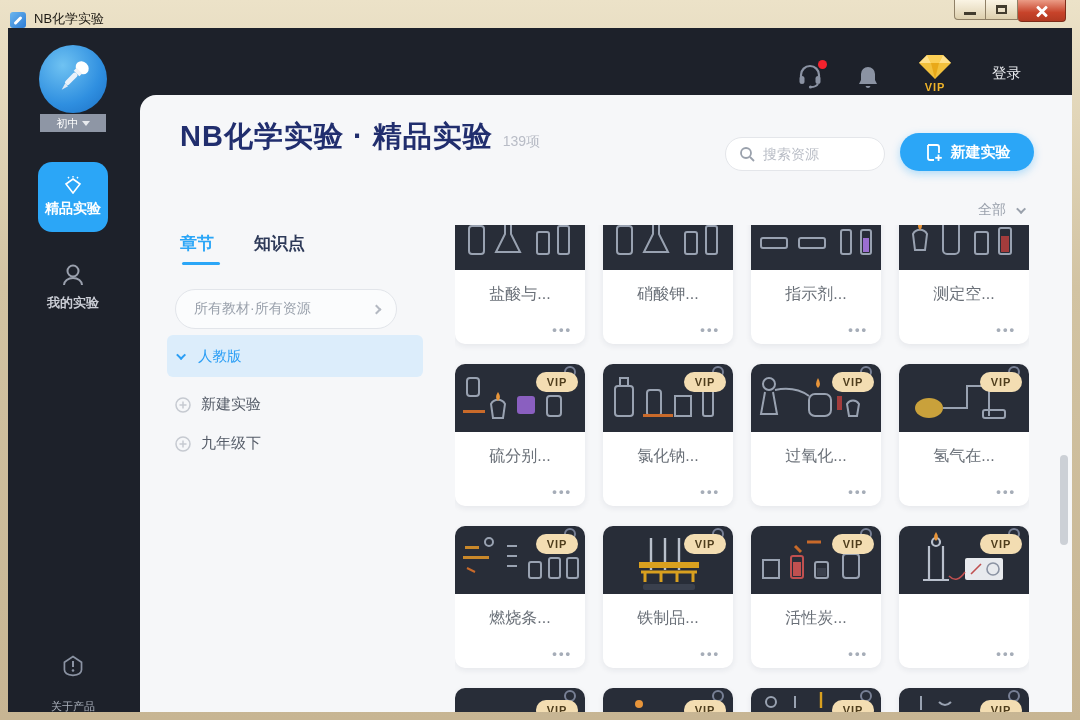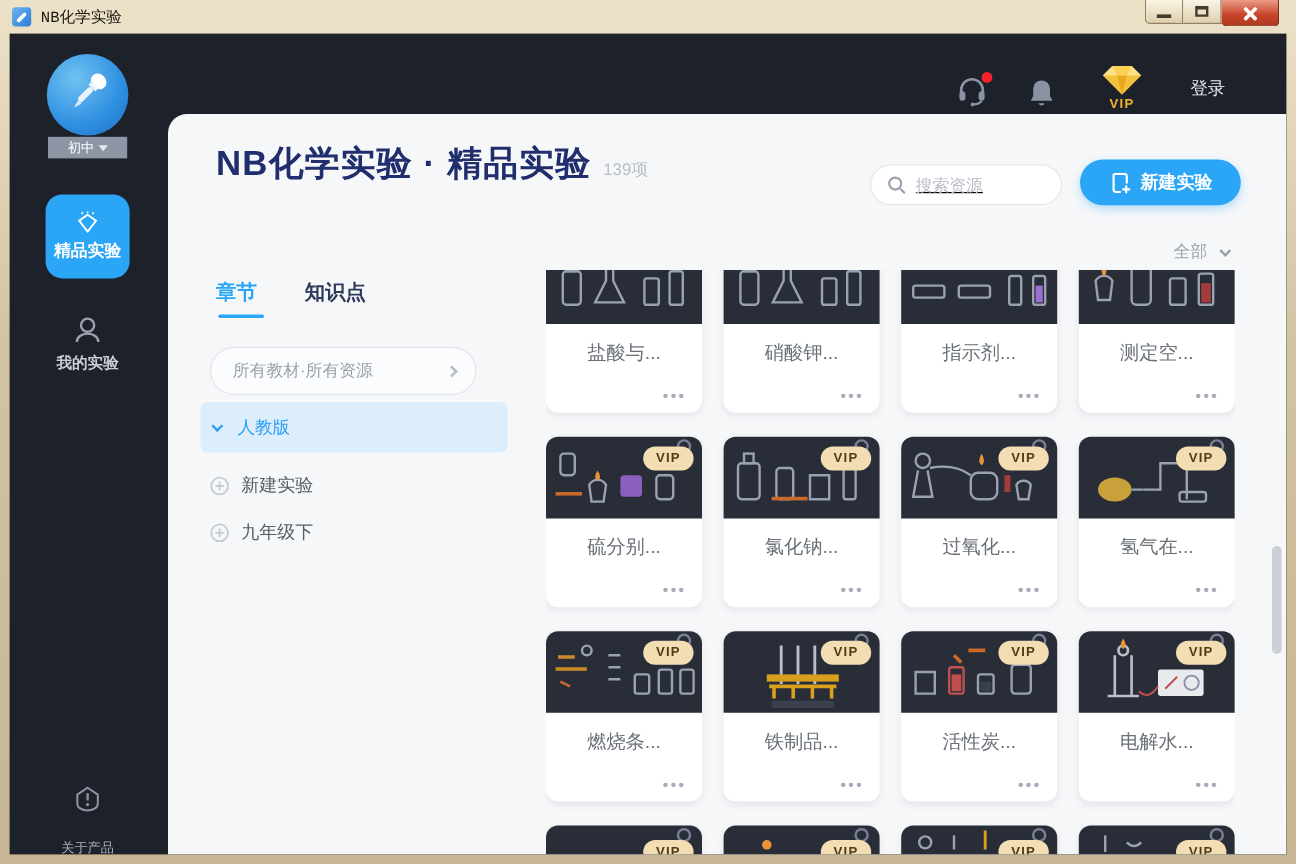--- a/index.html
+++ b/index.html
@@ -1,20 +1,20 @@
 <!DOCTYPE html>
 <html><head>
 <meta charset="utf-8">
 <style>
   * { margin:0; padding:0; box-sizing:border-box; }
   html,body { width:1080px; height:720px; font-family:"Liberation Sans","DejaVu Sans",sans-serif; }
   .frame { position:relative; width:1080px; height:720px; background:linear-gradient(#ece2c8,#d2c3a2 40%,#c7b593); overflow:hidden; }
 
   
-  .titlebar { position:absolute; left:0; top:0; width:100%; height:28px; display:flex; align-items:center; padding-left:10px;font-family:Liberation Mono, monospace; }
+  .titlebar { position:absolute; left:0; top:0; width:100%; height:28px; display:flex; align-items:flex-end; padding-left:10px; }
   .app-icon { width:16px; height:16px; border-radius:3px; background:linear-gradient(135deg,#6cb6ee,#2c7cd6); position:relative; margin-right:8px; }
   .app-icon::after { content:""; position:absolute; left:3px; top:7px; width:10px; height:3px; background:#fff; transform:rotate(-45deg); border-radius:2px; }
   .win-title { font-size:13px; color:#1d1a14; }
   .win-controls { position:absolute; right:14px; top:0; display:flex; }
   .win-btn { height:20px; border:1px solid #8f8066; border-top:none; background:linear-gradient(#faf4e4,#ded0ae); display:flex; align-items:center; justify-content:center; position:relative; }
   .win-btn.min { width:32px; border-radius:0 0 0 4px; }
   .win-btn.max { width:32px; border-left:none; }
   .win-btn.close { width:48px; height:22px; background:linear-gradient(#eb9c86,#c7432a 60%,#b23a22); border-color:#7e2d1a; border-left:none; border-radius:0 0 4px 4px; }
   .glyph-min { width:12px; height:3px; background:#42engr; background:#423c2e; margin-top:8px; }
   .glyph-max { width:11px; height:9px; border:2px solid #423c2e; border-top-width:3px; }
@@ -45,21 +45,21 @@
   .red-dot { position:absolute; right:-1px; top:-2px; width:9px; height:9px; border-radius:50%; background:#f5222d; }
   .ico-bell { position:absolute; left:848px; top:37px; width:24px; height:26px; }
   .vip-block { position:absolute; left:901px; top:26px; width:52px; text-align:center; cursor:pointer; }
   .vip-block .lbl { color:#f0b429; font-size:11px; font-weight:bold; letter-spacing:1px; margin-top:1px; display:block; }
   .login { position:absolute; left:984px; top:36px; font-size:14.5px; color:#e8eaee; cursor:pointer; }
 
   
   .panel { position:absolute; left:132px; top:67px; right:0; bottom:0; background:#f6f7f9; border-radius:16px 0 0 0; }
   .page-title { position:absolute; left:40px; top:22px; font-size:29px; font-weight:bold; color:#212e6e; letter-spacing:1px; }
   .page-title .count { font-size:14px; font-weight:normal; color:#b8bcc6; letter-spacing:0; margin-left:10px; }
-  .search { position:absolute; left:585px; top:42px; width:160px; height:34px; border:1px solid #e4e6ea; border-radius:17px; background:#fff; display:flex; align-items:center; padding-left:13px; gap:8px;text-decoration:underline; }
+  .search { position:absolute; left:585px; top:42px; width:160px; height:34px; border:1px solid #e4e6ea; border-radius:17px; background:#fff; display:flex; align-items:center; padding-left:13px; gap:8px; }
   .search input { border:none; outline:none; width:100px; font-size:14px; color:#555; background:transparent; font-family:inherit; }
   .search input::placeholder { color:#b9bdc6; }
   .btn-new { position:absolute; left:760px; top:38px; width:134px; height:38px; border-radius:19px; background:#2ba6f7; color:#fff; font-size:15px; font-weight:bold; display:flex; align-items:center; justify-content:center; gap:8px; cursor:pointer; box-shadow:0 3px 8px rgba(43,166,247,.35); }
   .sort { position:absolute; right:46px; top:106px; display:flex; align-items:center; gap:13px; color:#9aa1ac; font-size:14px; cursor:pointer; }
   .chev { width:7px; height:7px; border-left:2px solid #9aa1ac; border-bottom:2px solid #9aa1ac; transform:rotate(-45deg) translateY(-2px); }
   .chev.blue { border-color:#2b9ef5; }
   .chev-right { width:7px; height:7px; border-top:2px solid #b4b9c2; border-right:2px solid #b4b9c2; transform:rotate(45deg); }
 
   .tabs { position:absolute; left:40px; top:137px; display:flex; gap:40px; font-size:17px; font-weight:bold; }
   .tab-active { color:#2ba6f7; cursor:pointer; }
@@ -470,21 +470,20 @@
                   <path d="M37 0 q4 6 0 9 q-4-3 0-9" fill="#e8953a"></path>
                   <rect x="66" y="26" width="38" height="22" rx="2" fill="#e8eaee"></rect>
                   <circle cx="94" cy="37" r="6" fill="none" stroke="#8b93a3" stroke-width="1.6"></circle>
                   <path d="M72 42 l10-10" stroke="#c05050" stroke-width="1.6"></path>
                   <path d="M50 44 q8 8 16 -4" stroke="#c05050" stroke-width="1.6" fill="none"></path>
                 </svg>
               <span class="ring"></span>
               <span class="vip-badge">VIP</span>
             </div>
             <div class="card-body">
-              <span class="card-label">电解水...</span>
               <span class="dots">•••</span>
             </div>
           </div>
 
           <div class="card">
             <div class="thumb">
               <span class="ring"></span>
               <span class="vip-badge" style="top:12px">VIP</span>
             </div>
           </div>

